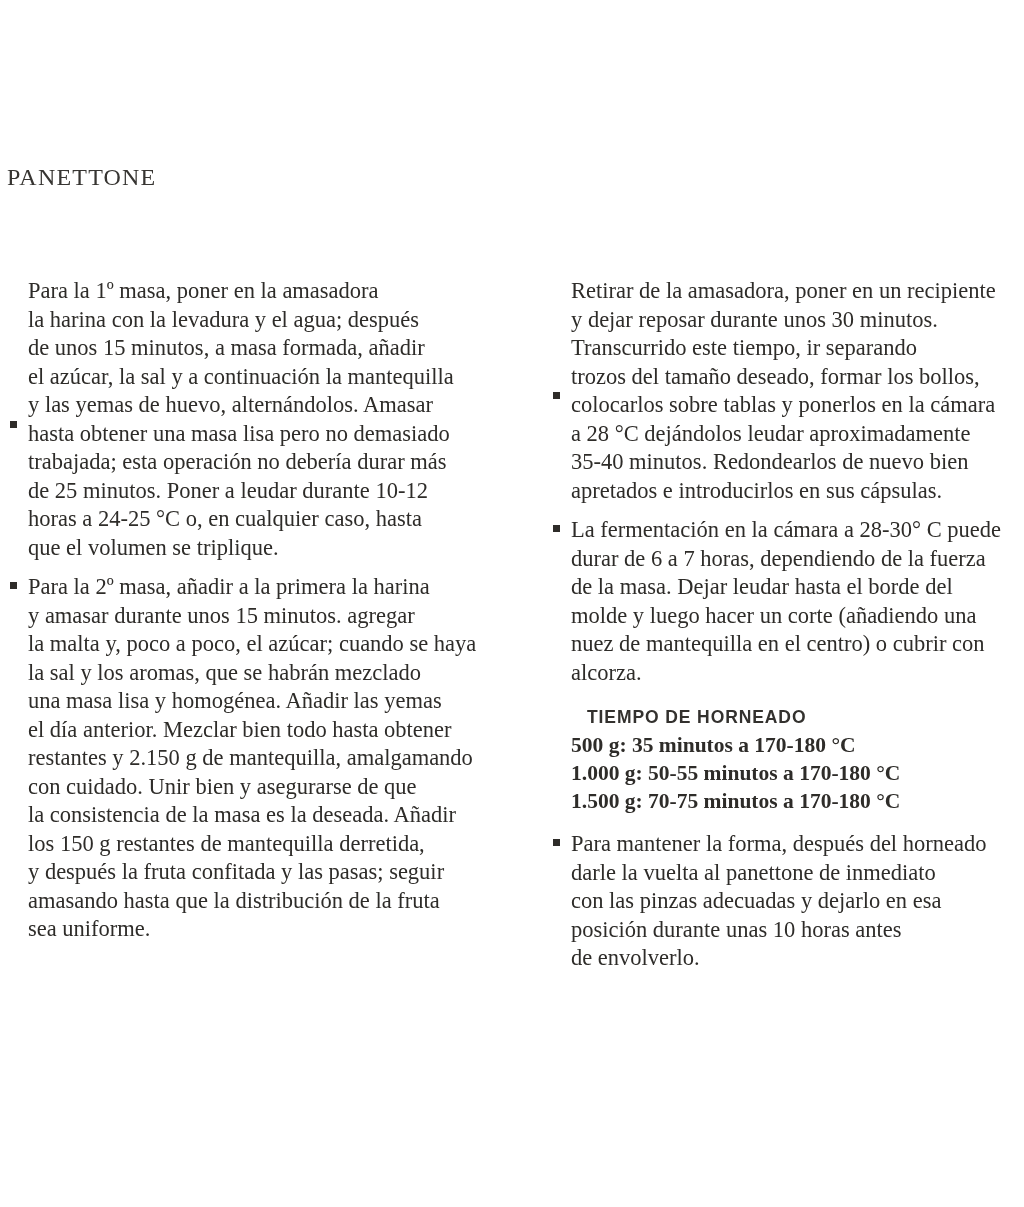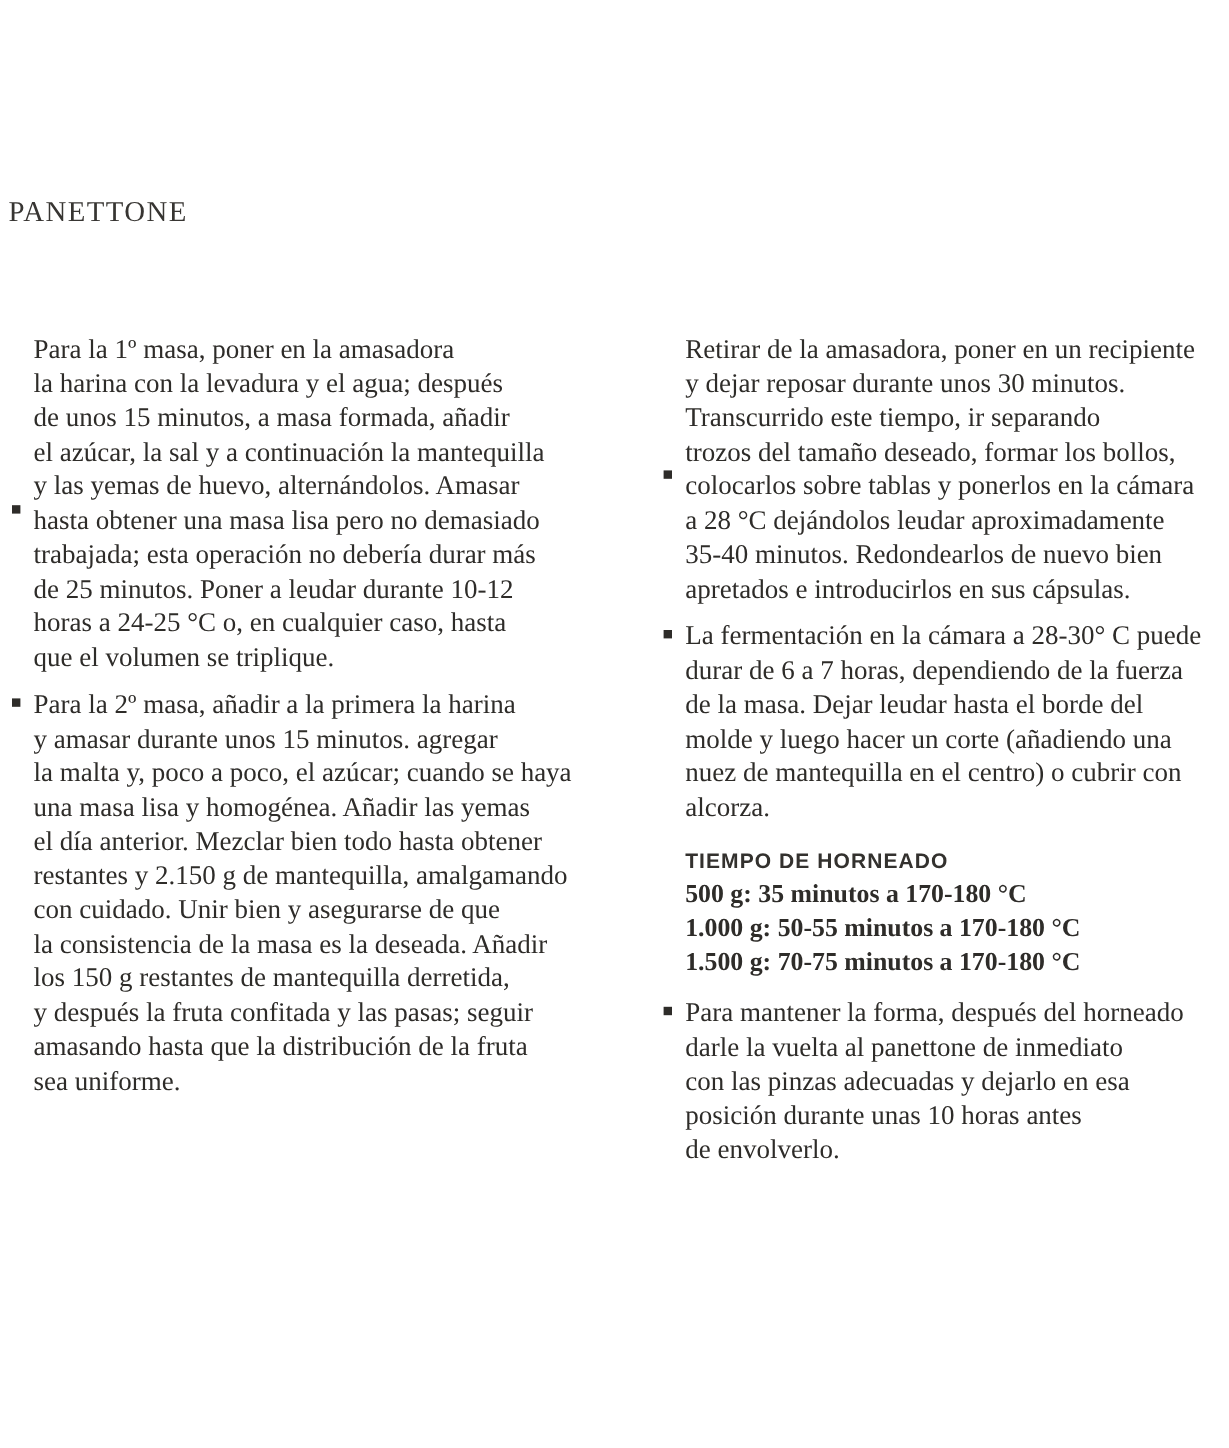--- a/index.html
+++ b/index.html
@@ -39,21 +39,21 @@
     margin-right: 11px;
   }
   .lines { flex: none; }
   .line {
     white-space: nowrap;
     font-size: 22.5px;
     line-height: 28.5px;
   }
   .subheading {
     margin-top: 17px;
-    margin-left: 18px;
+    margin-left: 34px;
     font-family: "Liberation Sans", "DejaVu Sans", sans-serif;
     font-weight: bold;
     font-size: 17.5px;
     line-height: 27px;
     letter-spacing: 0.9px;
     color: #33312e;
     white-space: nowrap;
   }
   .boldline {
     margin-left: 18px;
@@ -85,20 +85,21 @@
           <div class="line">horas a 24-25 °C o, en cualquier caso, hasta</div>
           <div class="line">que el volumen se triplique.</div>
         </div>
       </div>
       <div class="item">
         <span class="marker"></span>
         <div class="lines">
           <div class="line">Para la 2º masa, añadir a la primera la harina</div>
           <div class="line">y amasar durante unos 15 minutos. agregar</div>
           <div class="line">la malta y, poco a poco, el azúcar; cuando se haya</div>
+          <div class="line">la sal y los aromas, que se habrán mezclado</div>
           <div class="line">una masa lisa y homogénea. Añadir las yemas</div>
           <div class="line">el día anterior. Mezclar bien todo hasta obtener</div>
           <div class="line">restantes y 2.150 g de mantequilla, amalgamando</div>
           <div class="line">con cuidado. Unir bien y asegurarse de que</div>
           <div class="line">la consistencia de la masa es la deseada. Añadir</div>
           <div class="line">los 150 g restantes de mantequilla derretida,</div>
           <div class="line">y después la fruta confitada y las pasas; seguir</div>
           <div class="line">amasando hasta que la distribución de la fruta</div>
           <div class="line">sea uniforme.</div>
         </div>

